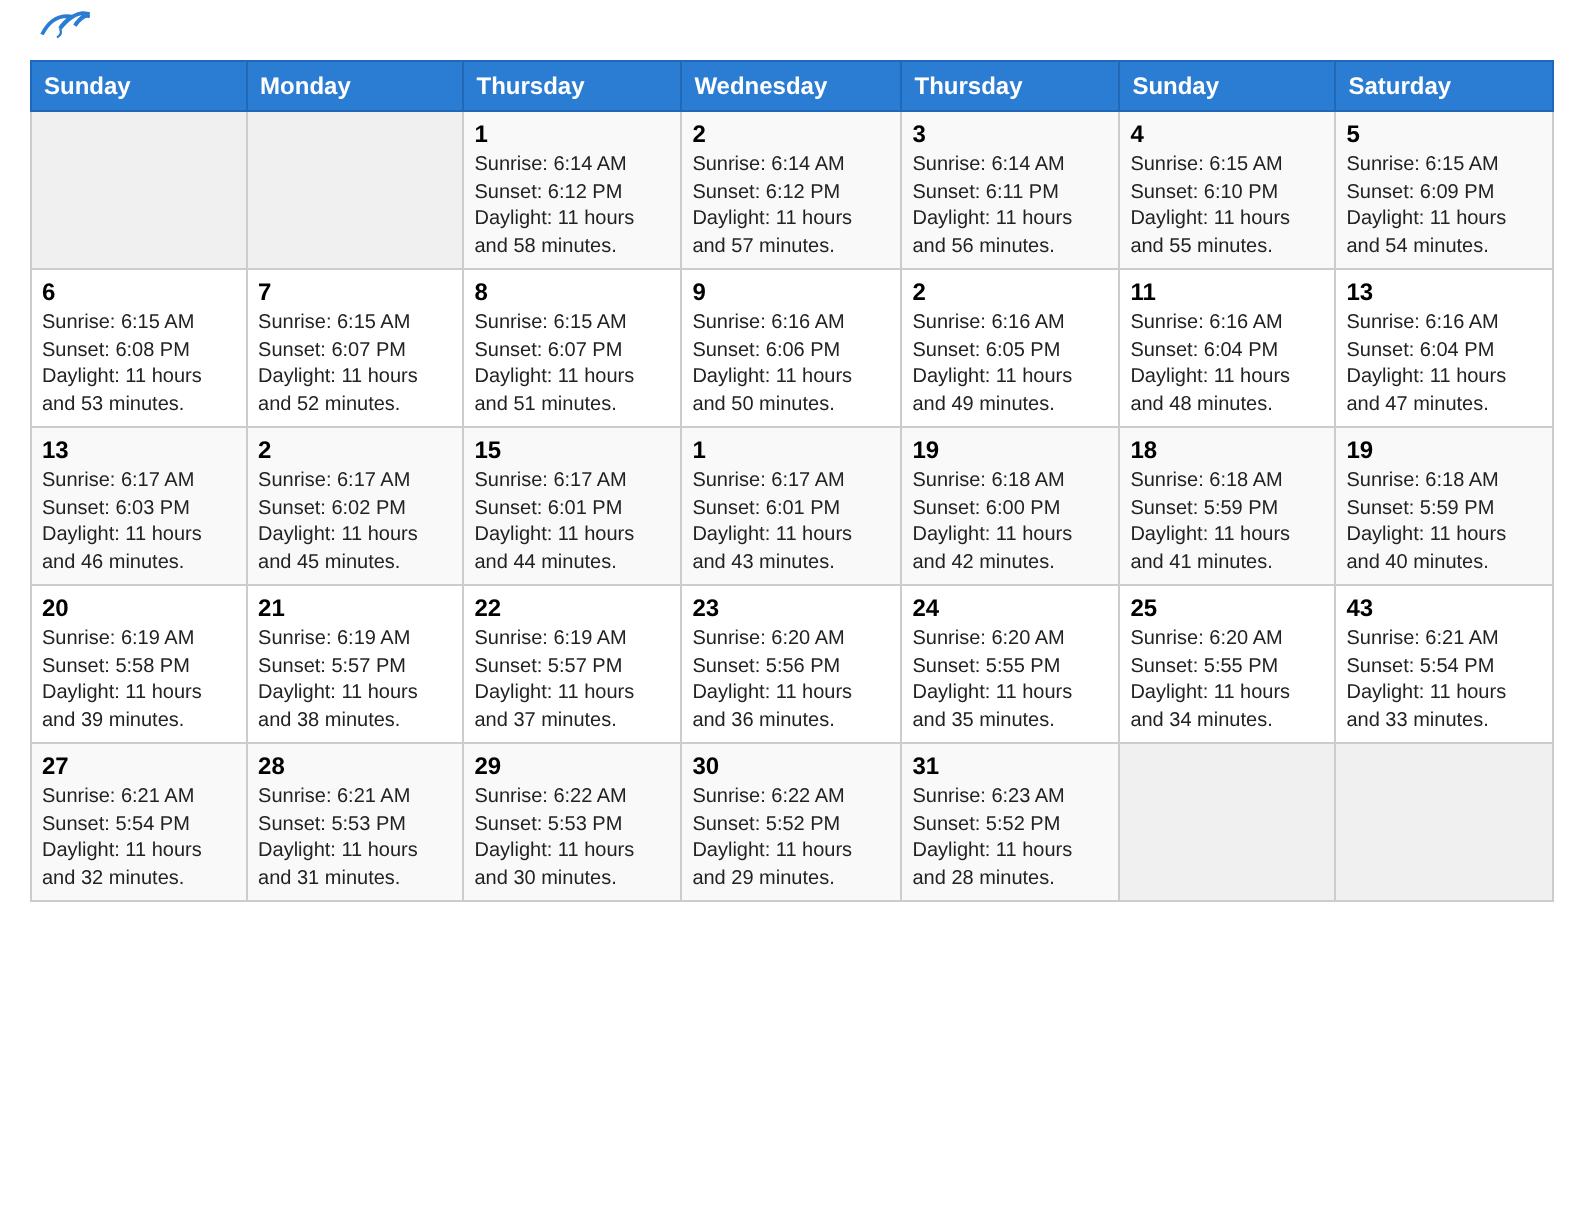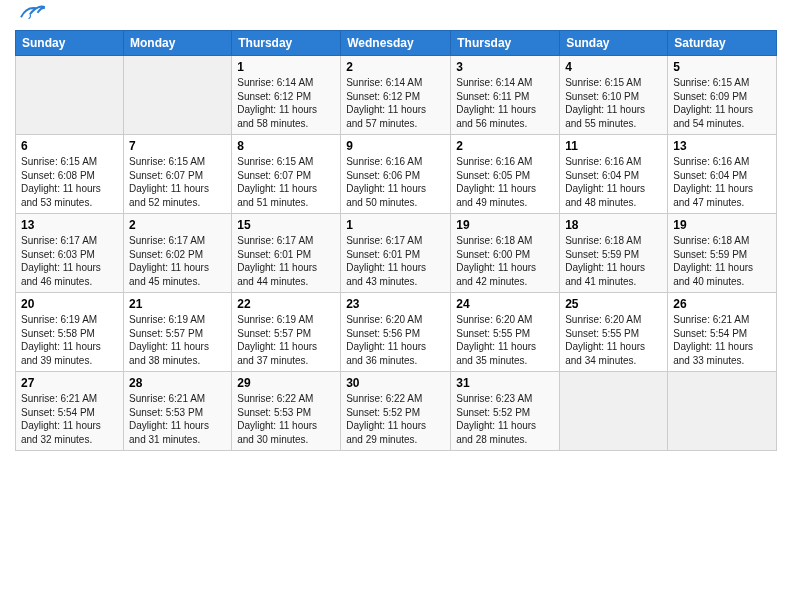--- a/index.html
+++ b/index.html
@@ -226,21 +226,21 @@
           </td>
           <td>
             <span class="day-num">24</span>
             <div class="day-info">Sunrise: 6:20 AM<br>Sunset: 5:55 PM<br>Daylight: 11 hours and 35 minutes.</div>
           </td>
           <td>
             <span class="day-num">25</span>
             <div class="day-info">Sunrise: 6:20 AM<br>Sunset: 5:55 PM<br>Daylight: 11 hours and 34 minutes.</div>
           </td>
           <td>
-            <span class="day-num">26</span>
+            <span class="day-num">43</span>
             <div class="day-info">Sunrise: 6:21 AM<br>Sunset: 5:54 PM<br>Daylight: 11 hours and 33 minutes.</div>
           </td>
         </tr>
         <tr>
           <td>
             <span class="day-num">27</span>
             <div class="day-info">Sunrise: 6:21 AM<br>Sunset: 5:54 PM<br>Daylight: 11 hours and 32 minutes.</div>
           </td>
           <td>
             <span class="day-num">28</span>

